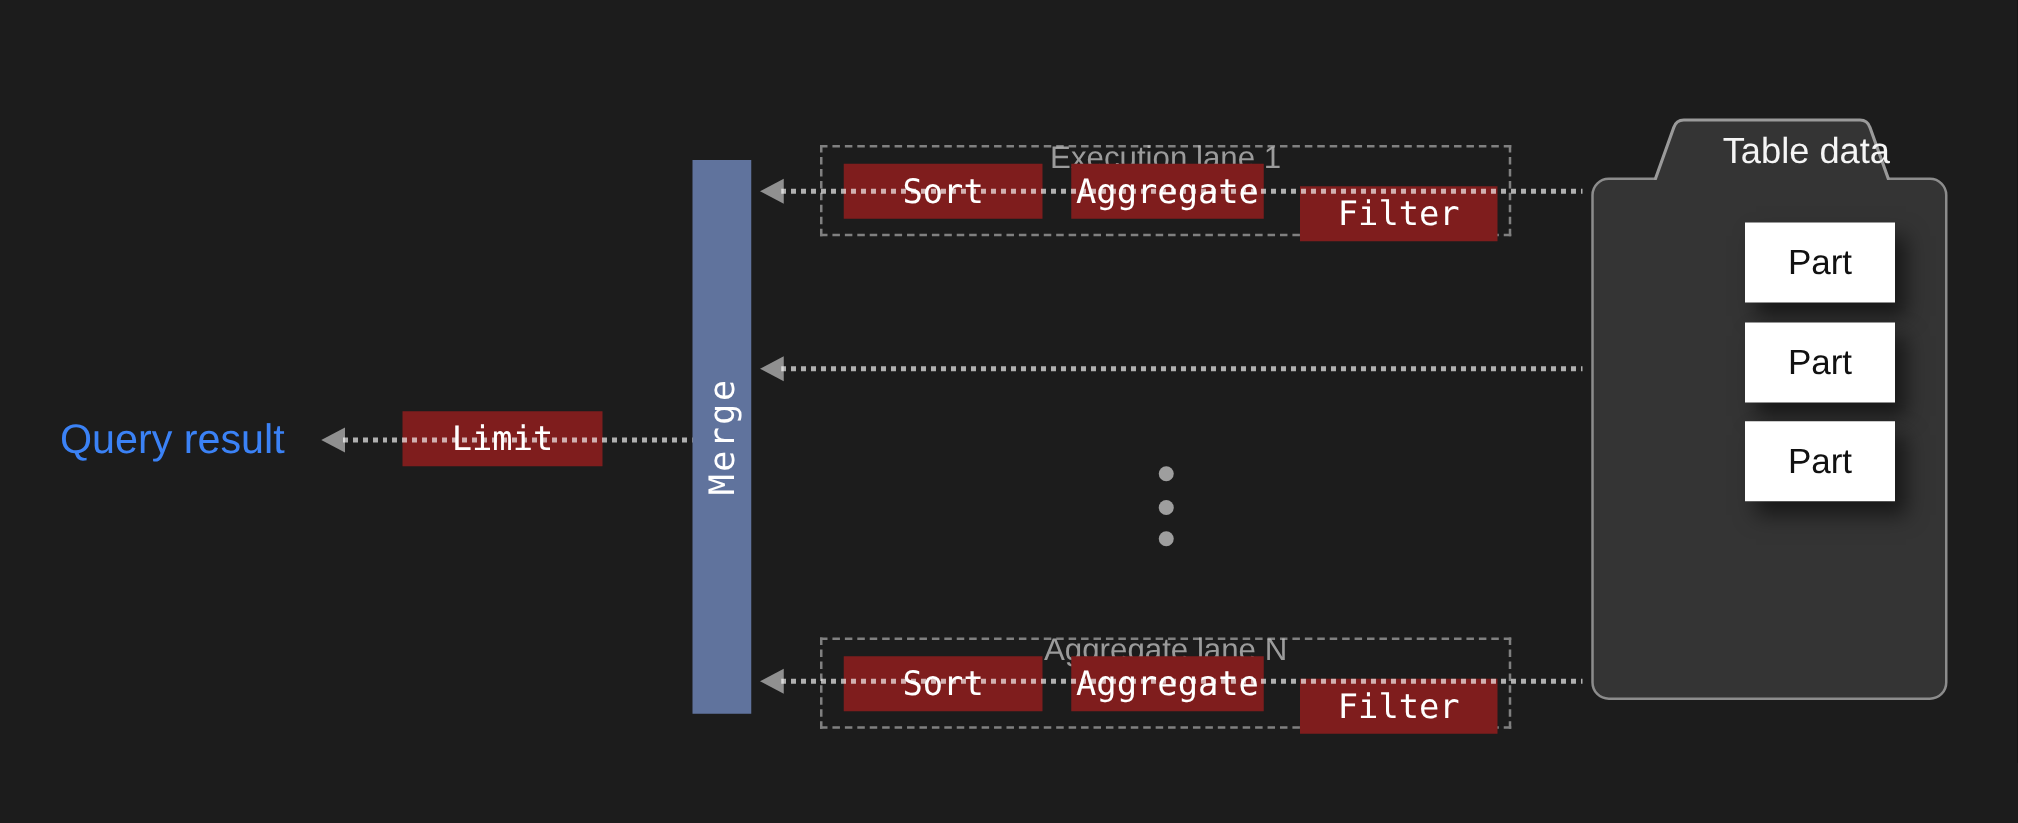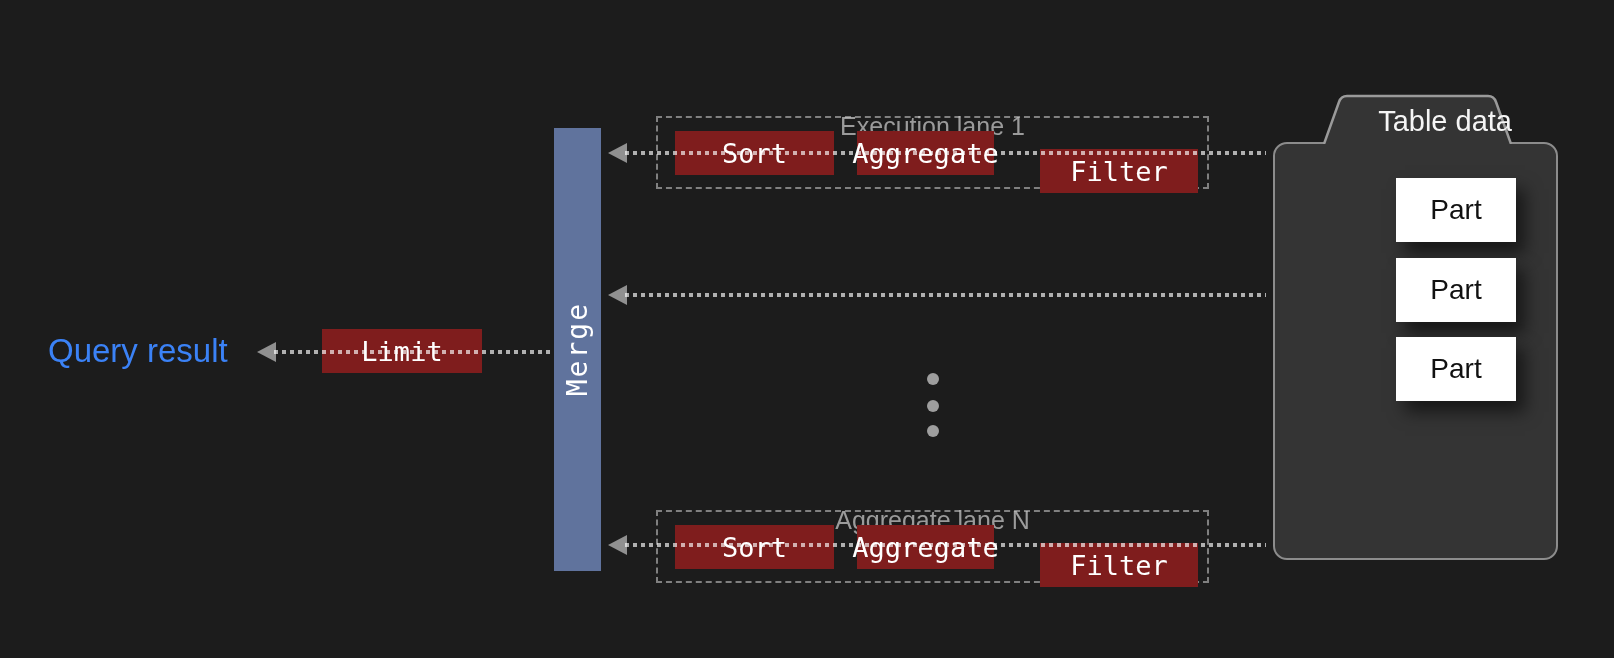--- a/index.html
+++ b/index.html
@@ -38,21 +38,21 @@
     writing-mode:vertical-rl;transform:rotate(180deg);letter-spacing:2px;
   }
   
   .lane{position:absolute;left:656px;width:553px;}
   .lane-label{display:block;width:100%;text-align:center;height:30px;margin-top:33px;}
   .lane-dashed{
     position:absolute;left:0;top:37px;width:553px;height:73px;
     border:2px dashed rgba(195,195,195,0.6);box-sizing:border-box;
   }
   .op-sort{left:17px;top:13px;width:159px;height:44px;}
-  .op-aggregate{left:199px;top:13px;width:137px;height:44px;}
+  .op-aggregate{left:199px;top:13px;width:154px;height:44px;}
   .op-filter{left:382px;top:31px;width:158px;height:44px;}
   
   .dot{position:absolute;border-radius:50%;}
   .dot-gray{width:12px;height:12px;background:#9e9e9e;}
   .dot-yellow{width:13px;height:13px;background:#f0ef6b;}
   
   .table-body{
     position:absolute;left:1273px;top:142px;width:285px;height:418px;
     background:#343434;border:2px solid #8c8c8c;border-radius:14px;
     box-sizing:border-box;z-index:1;

